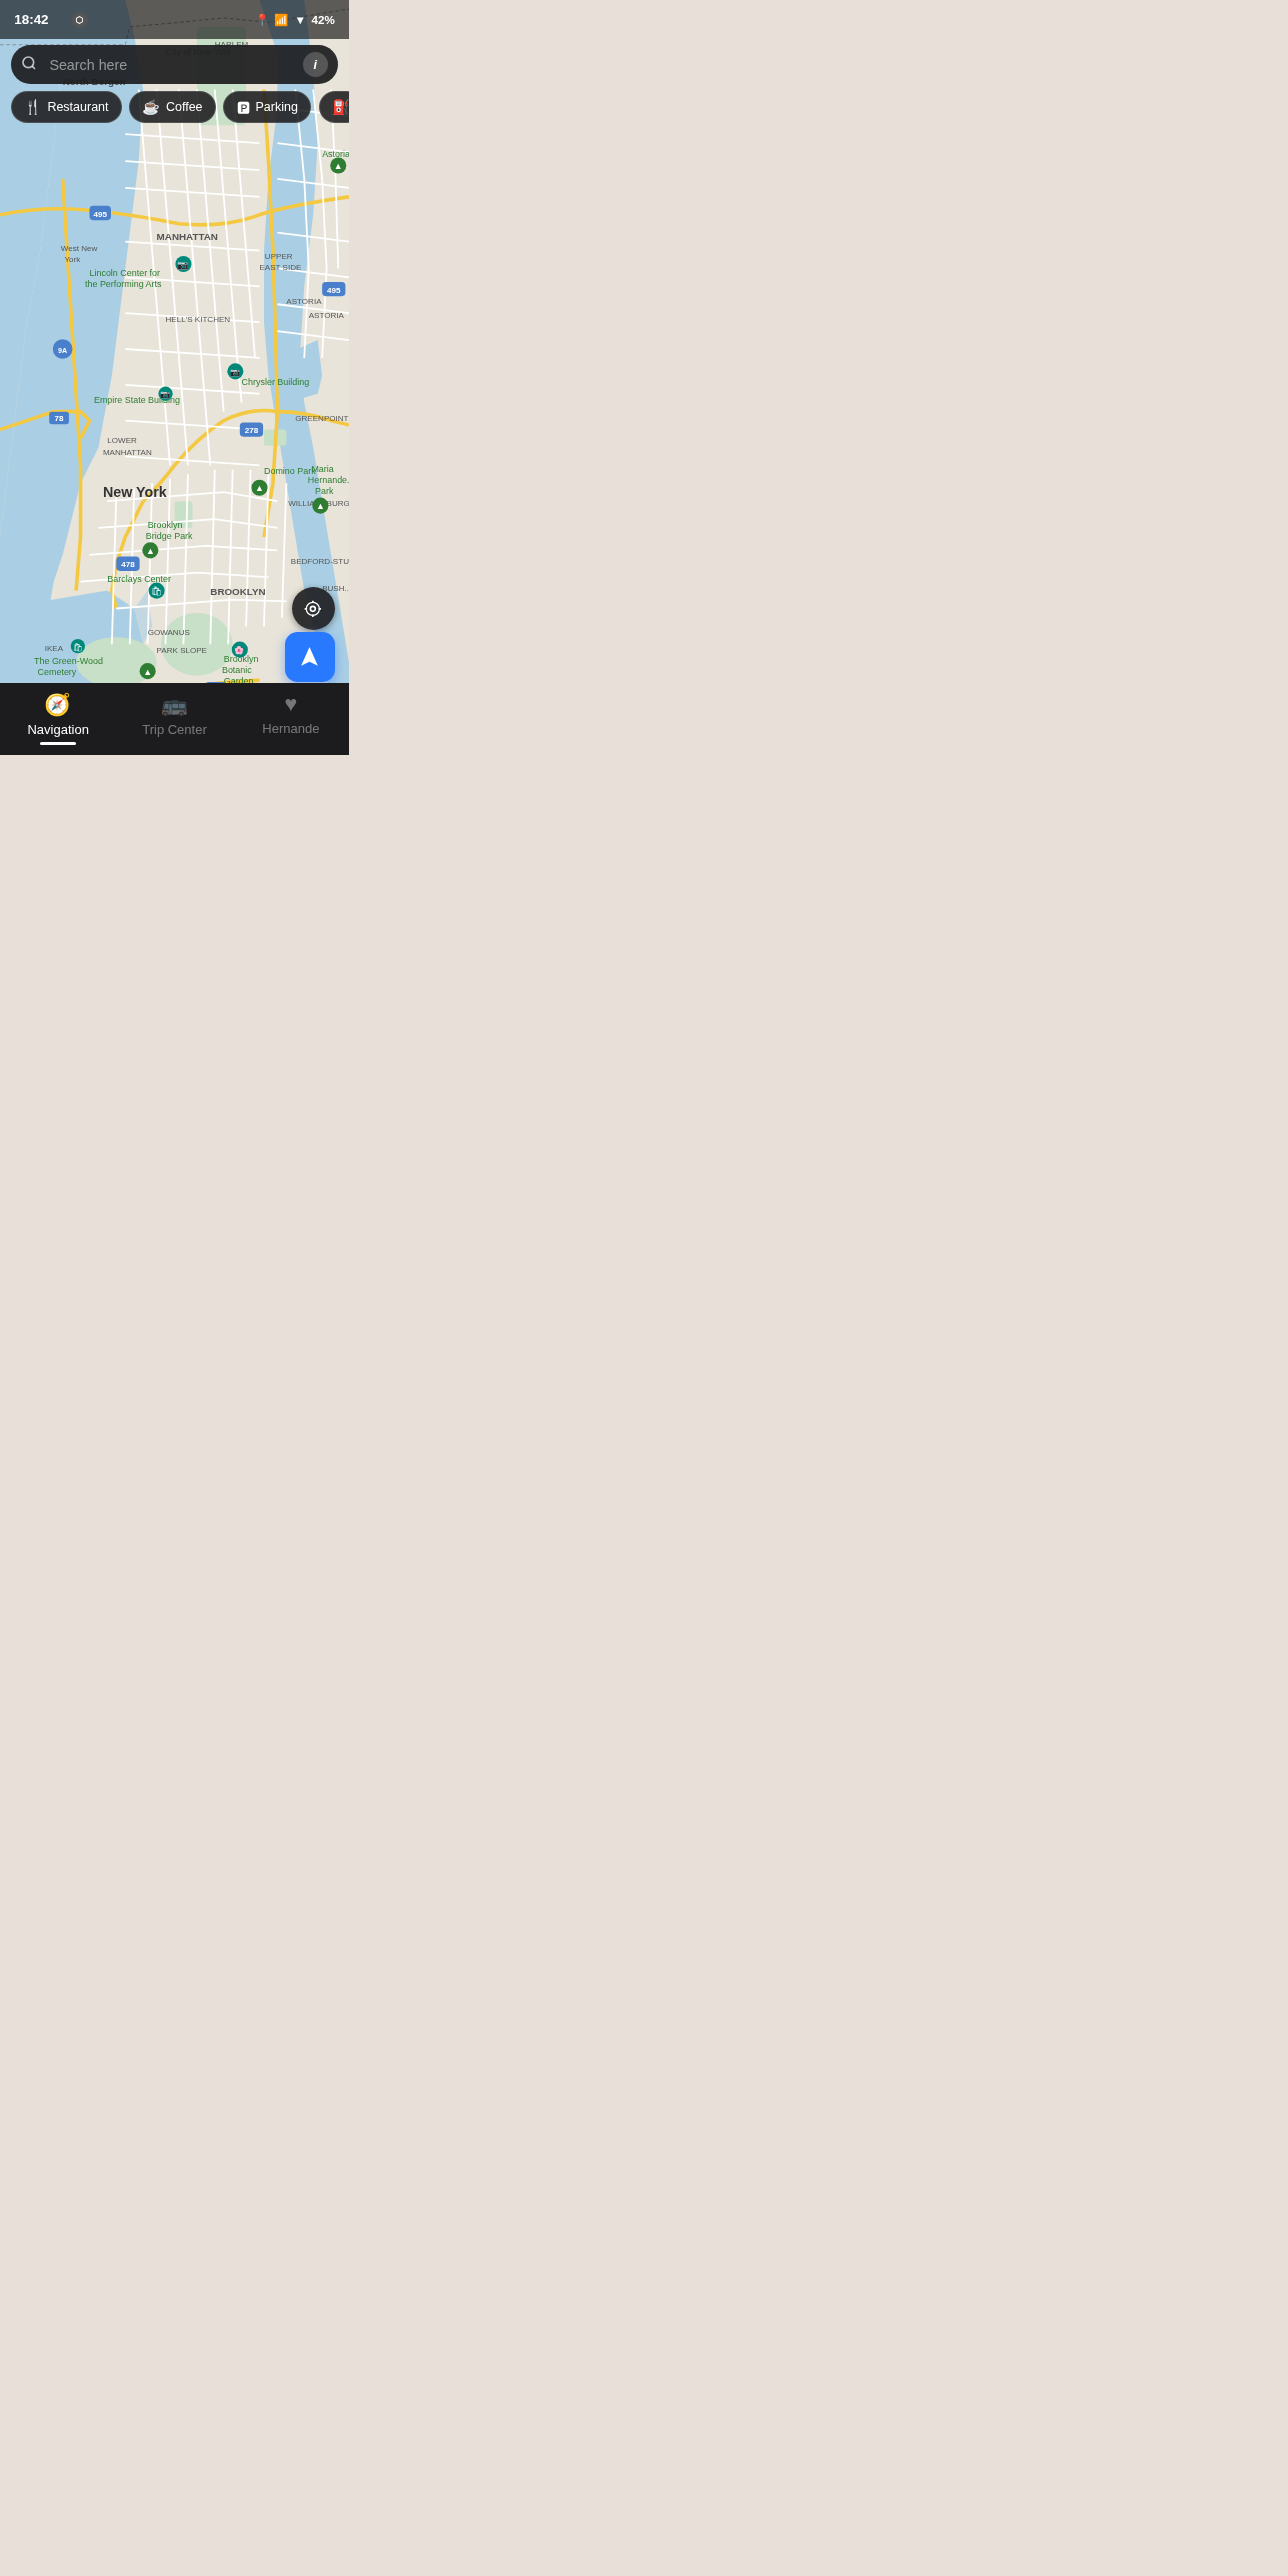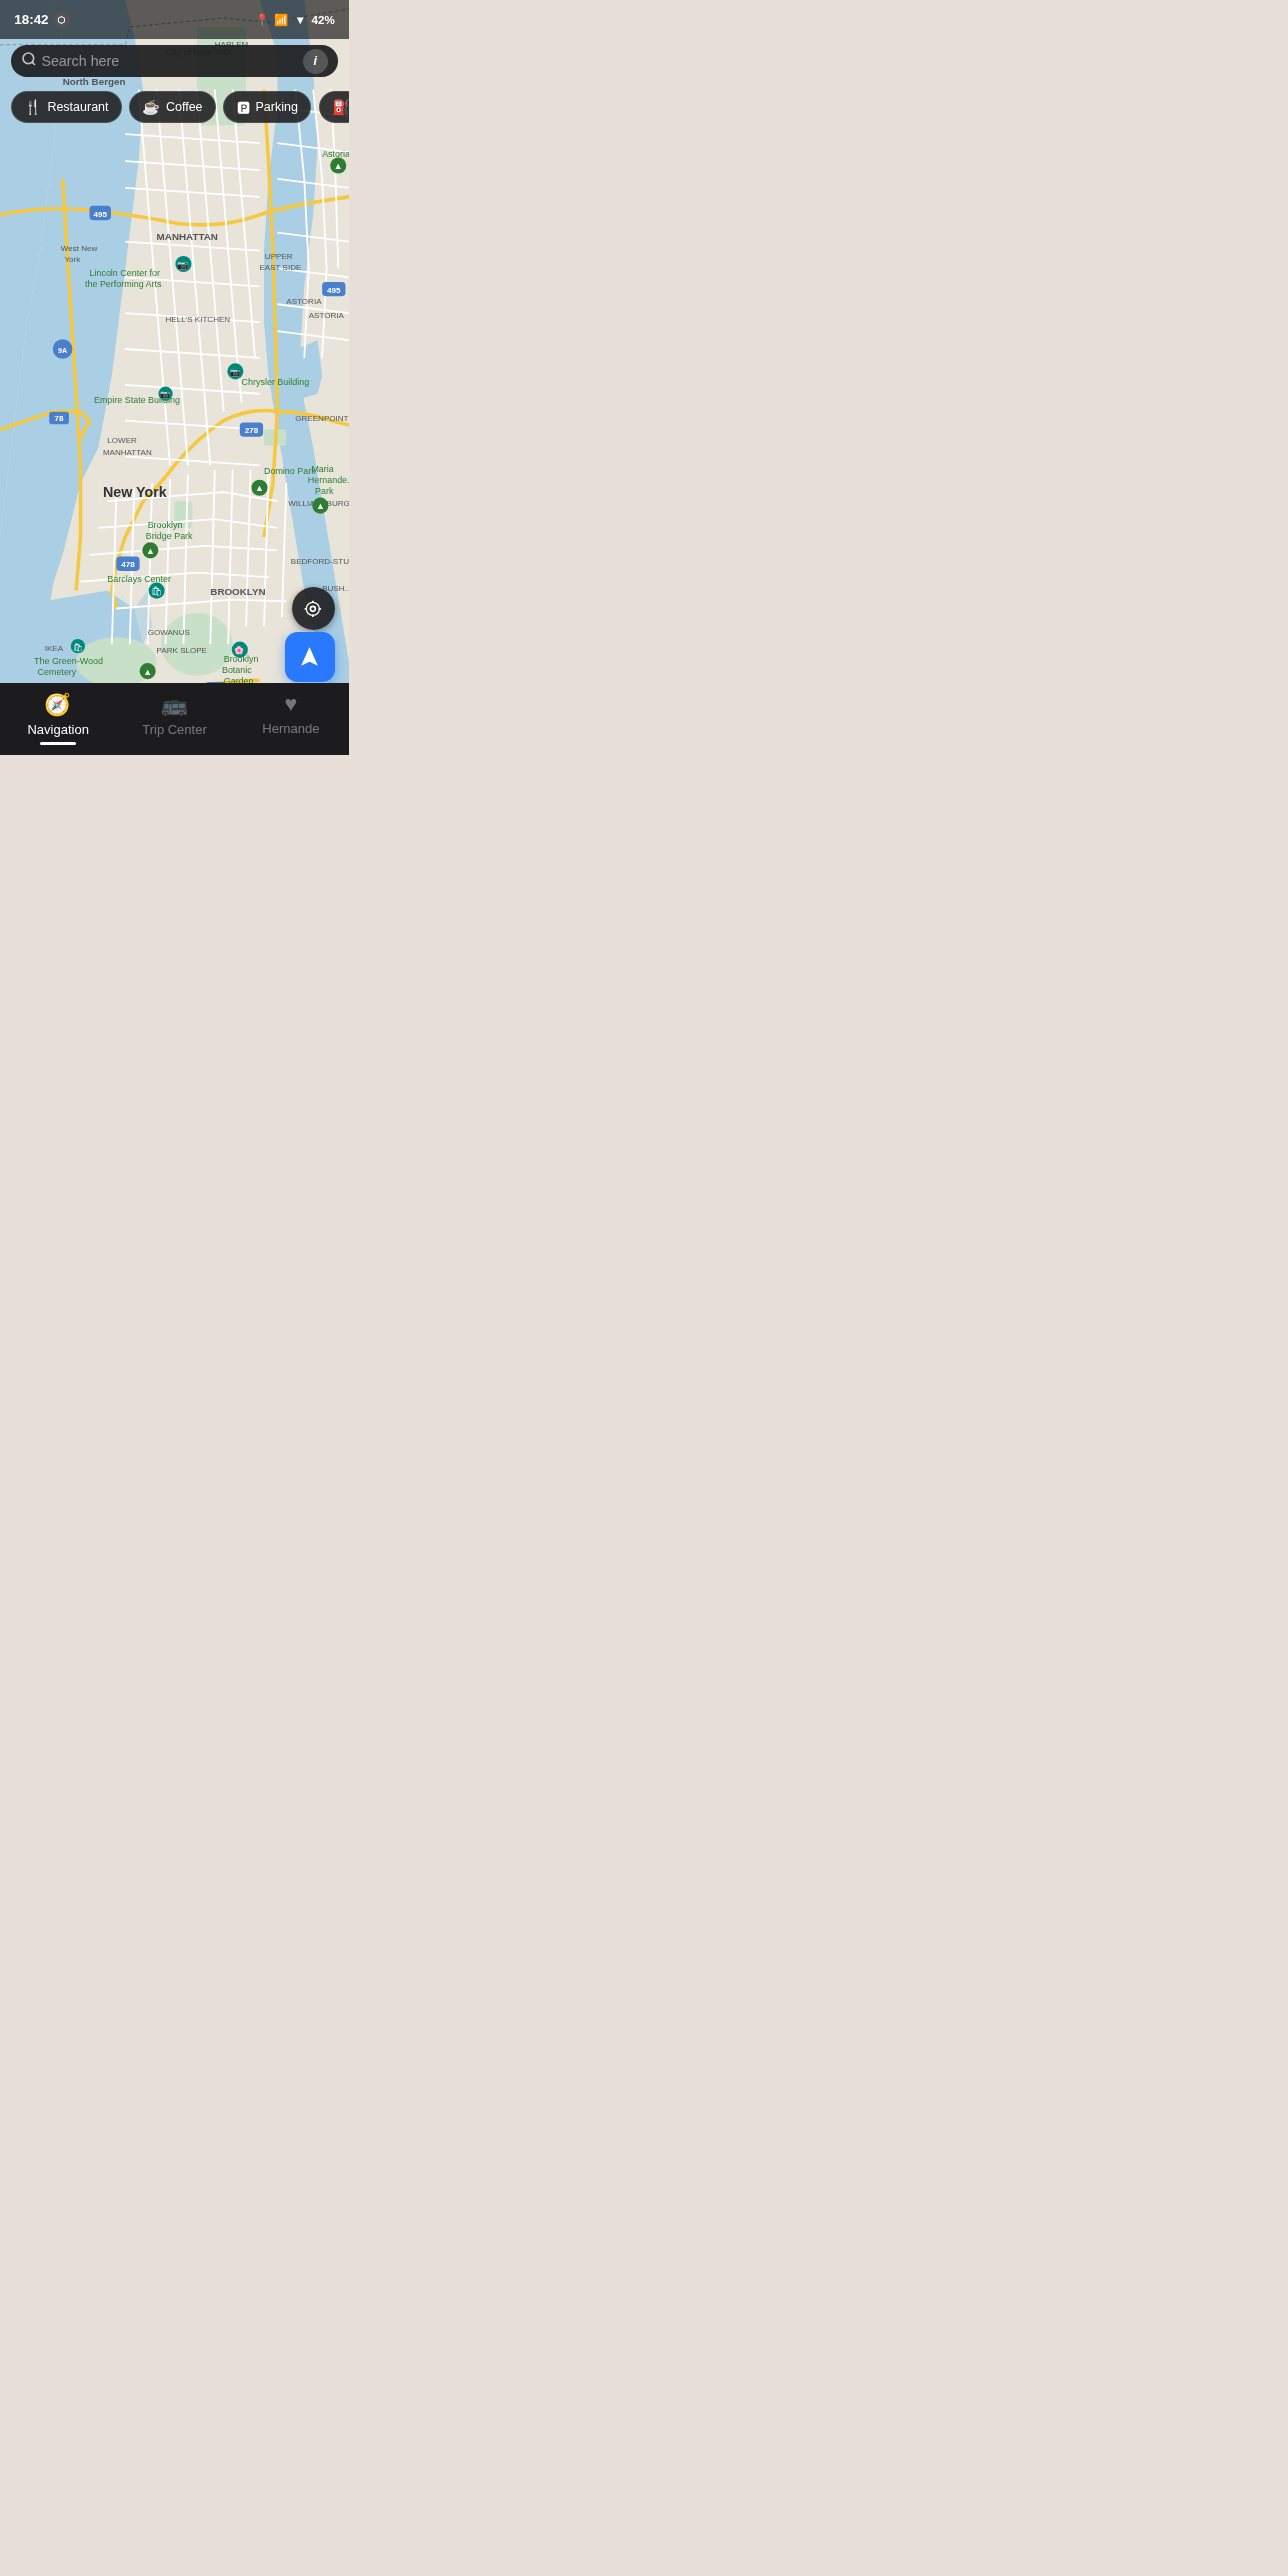--- a/index.html
+++ b/index.html
@@ -22,21 +22,21 @@
       display: flex;
       align-items: center;
       justify-content: space-between;
       padding: 0 14.3px;
       z-index: 100;
       color: white;
       font-size: 13.4px;
       font-weight: 600;
     }
 
-    #status-left { display: flex; align-items: center; gap: 5px; }
+    #status-left { display: flex; align-items: center; gap: 23px; }
     #status-right { display: flex; align-items: center; gap: 5.4px; font-size: 11.6px; }
 
     
     #map-container {
       position: absolute;
       top: 0; left: 0; right: 0;
       bottom: 57px;
       overflow: hidden;
       background: #e8e4d9;
     }
@@ -45,28 +45,28 @@
       width: 100%;
       height: 100%;
     }
 
     
     #search-bar {
       position: absolute;
       top: 45px;
       left: 10.7px;
       right: 10.7px;
-      height: 32px;
+      height: 39px;
       background: rgba(28,28,30,0.92);
       border-radius: 19.7px;
       display: flex;
       align-items: center;
       padding: 0 10.7px;
       z-index: 200;
-      gap: 4px;
+      gap: 12px;
     }
 
     #search-icon-wrap {
       color: rgba(255,255,255,0.7);
       font-size: 16px;
     }
 
     #search-input-text {
       flex: 1;
       color: rgba(255,255,255,0.5);

